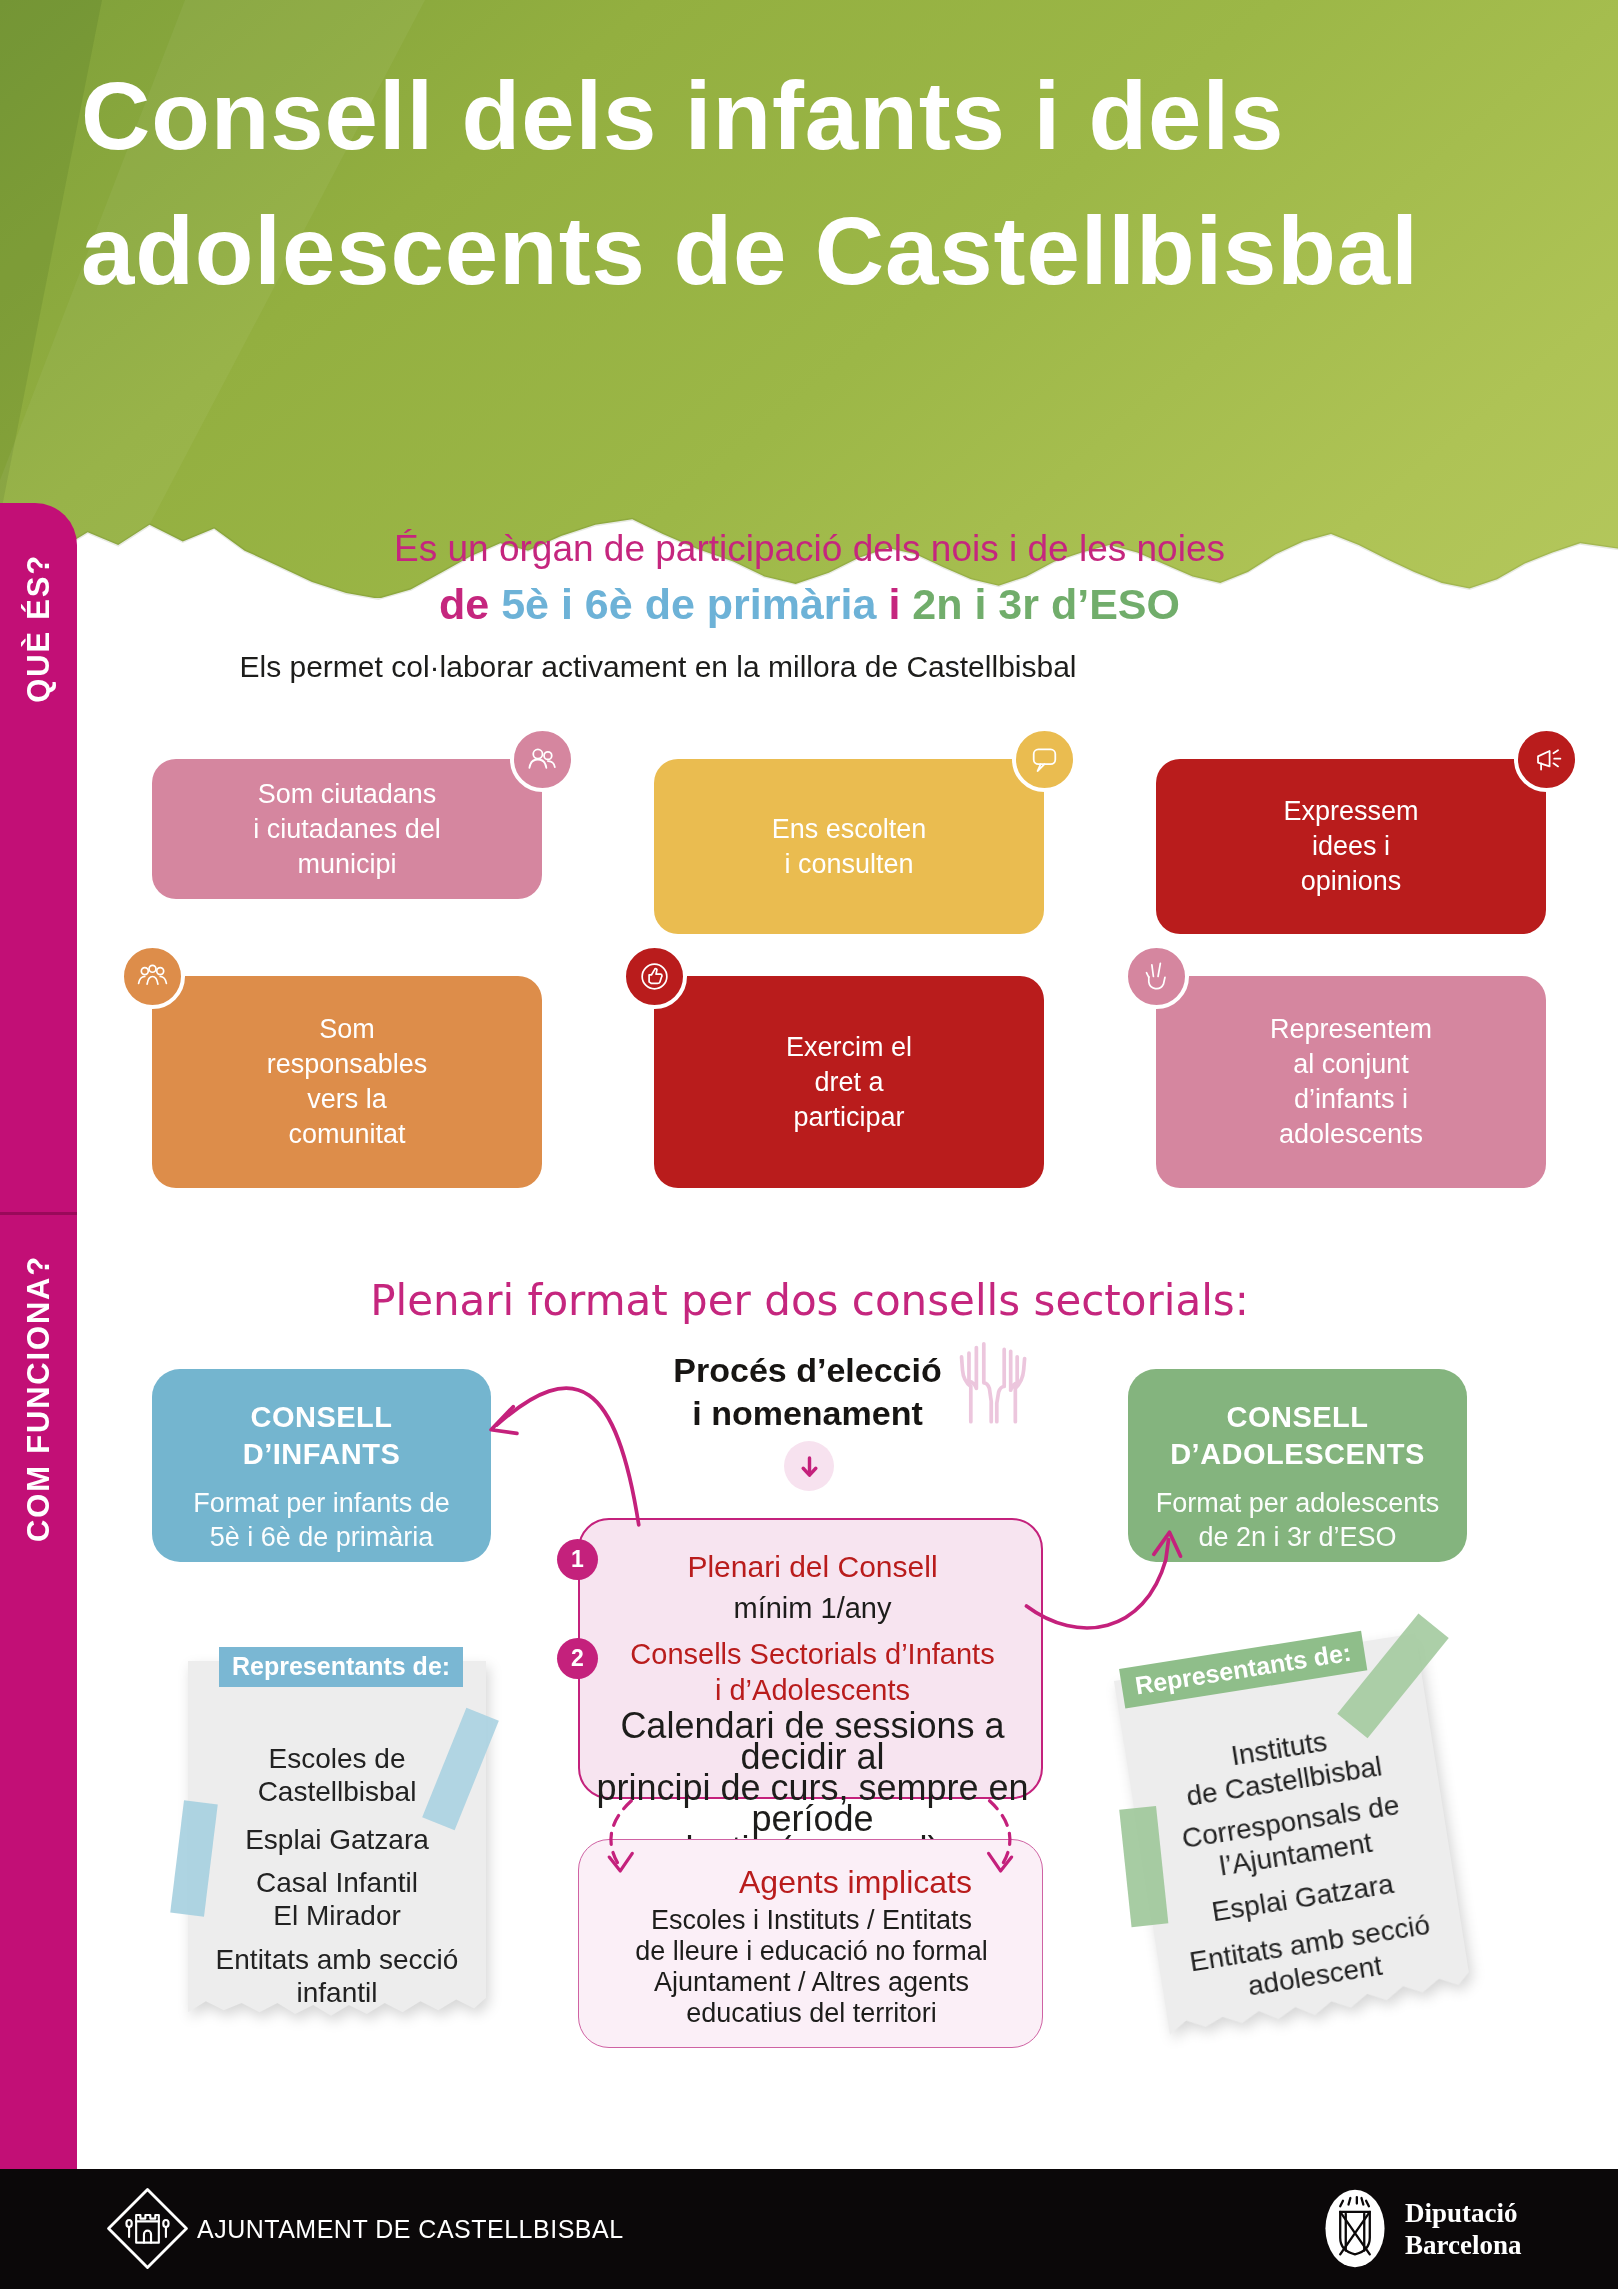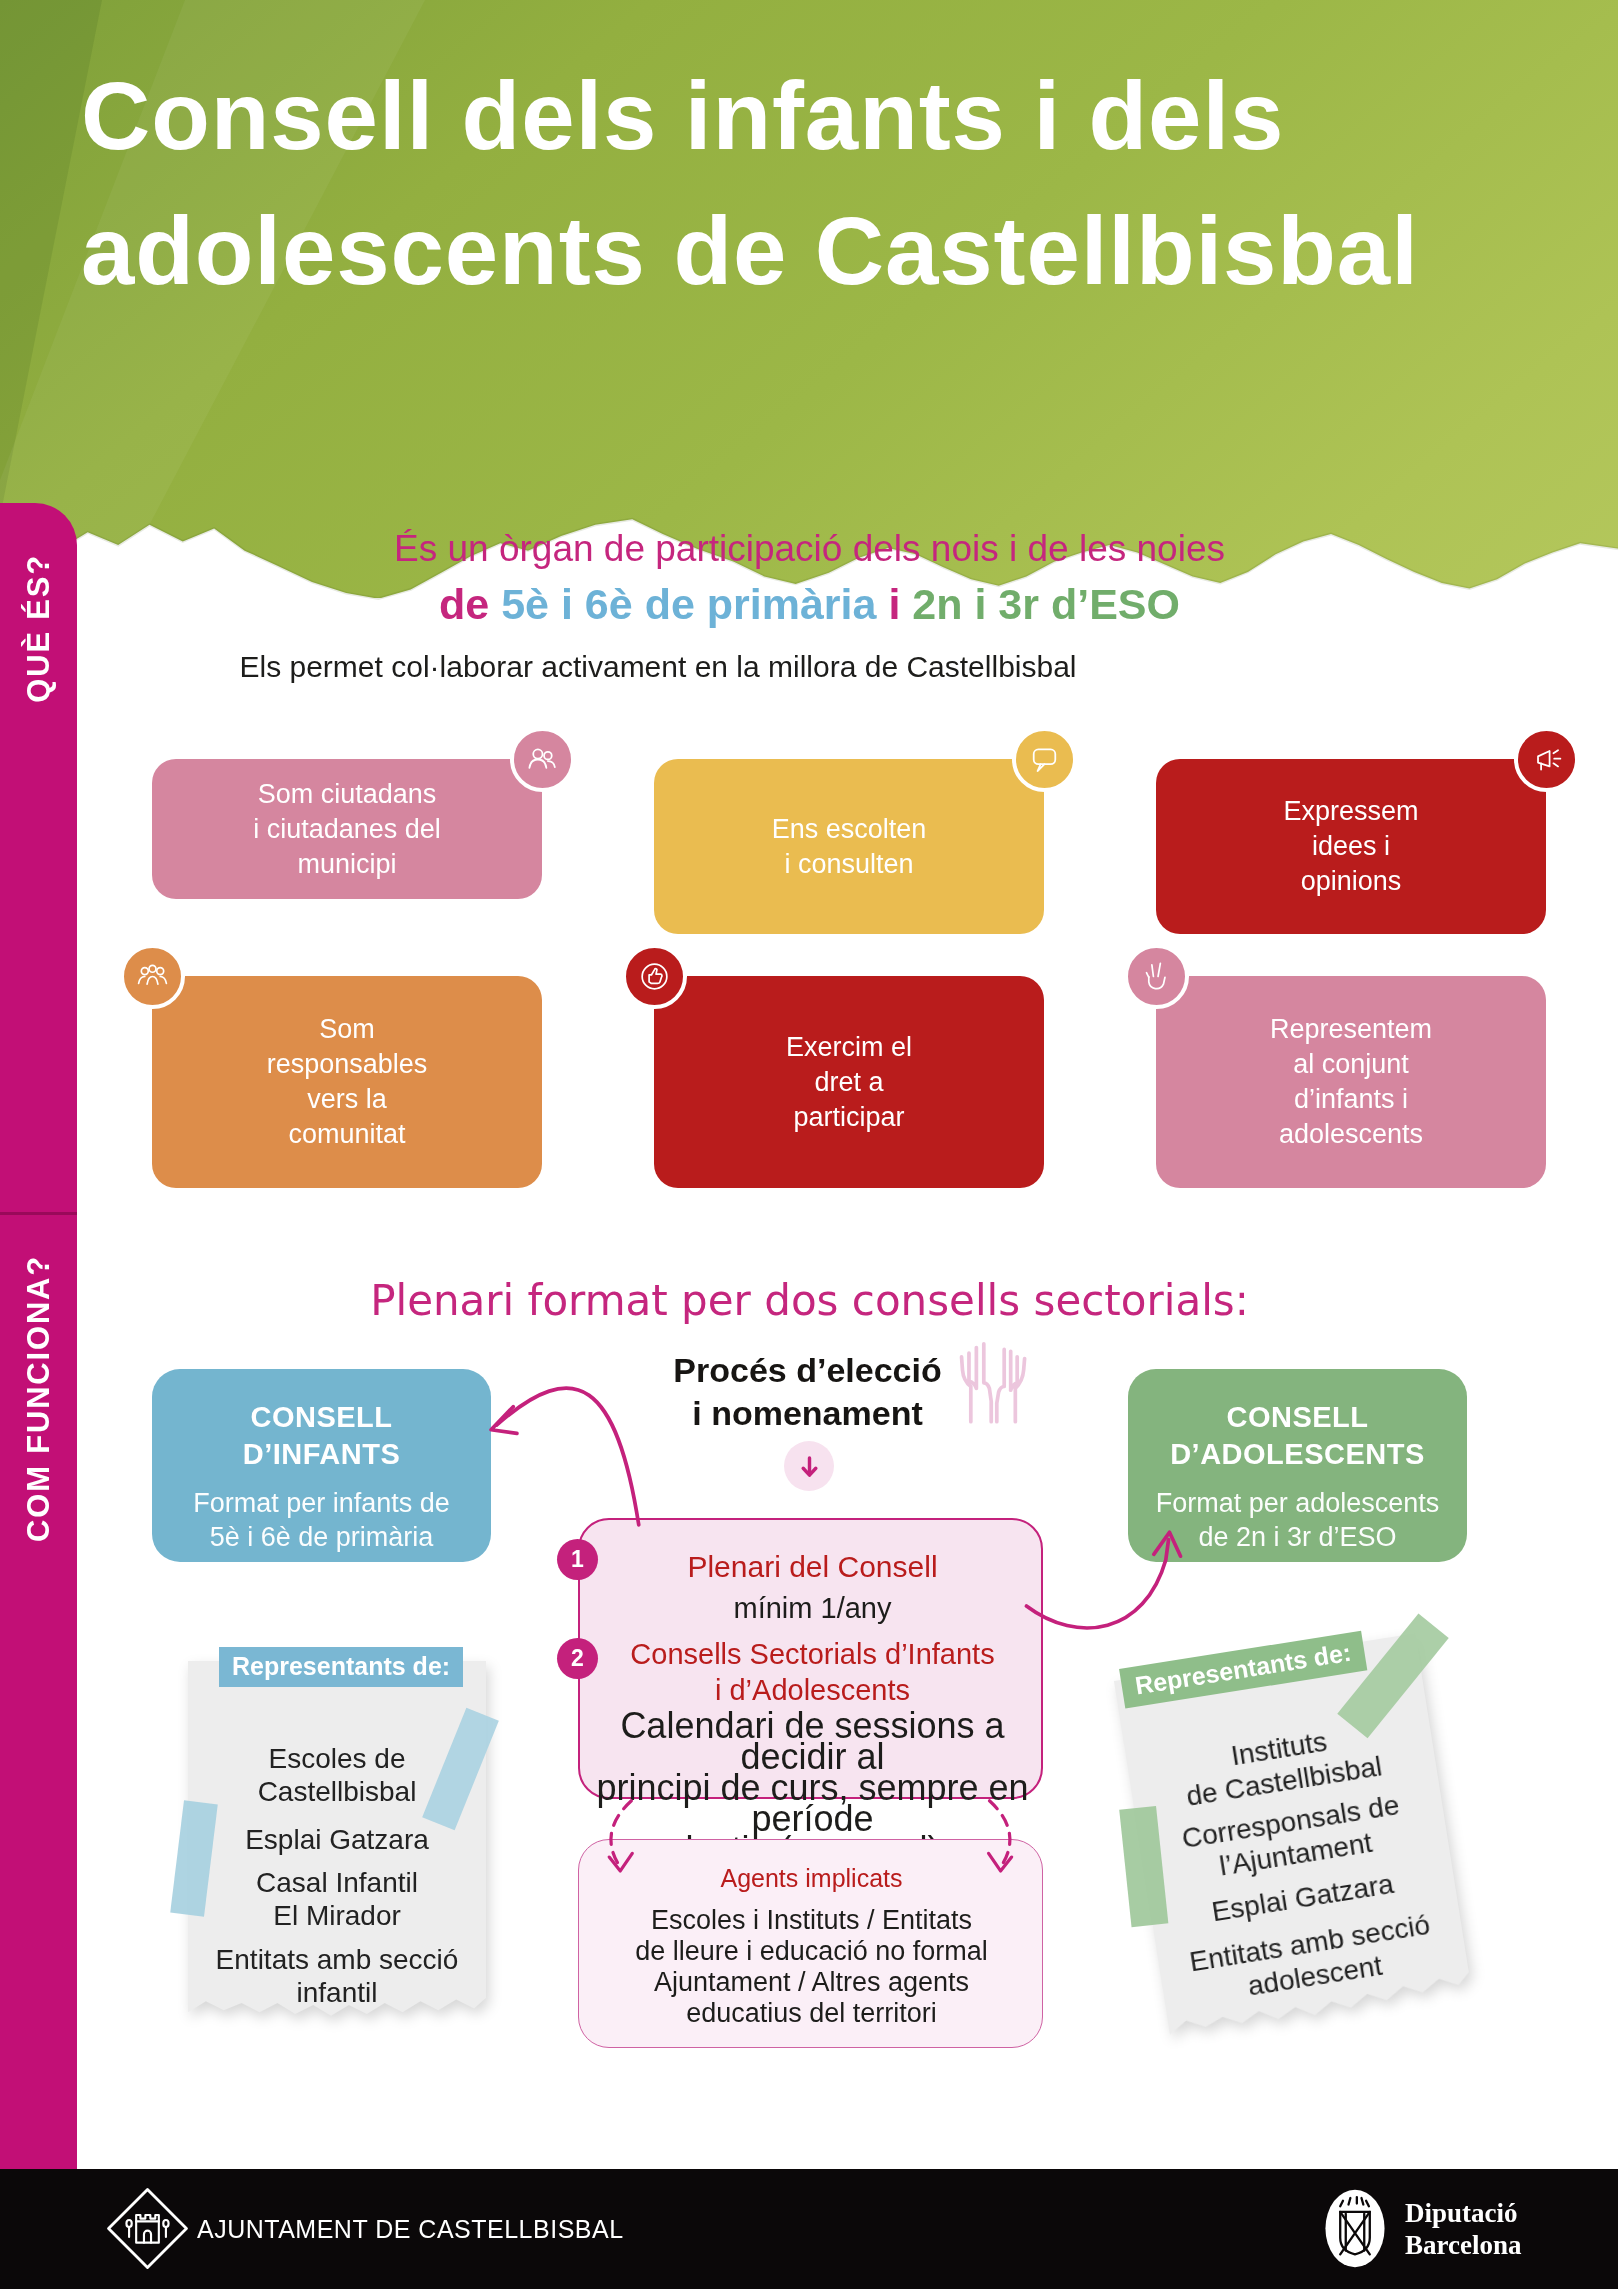--- a/index.html
+++ b/index.html
@@ -204,21 +204,21 @@
 <div class="abs boxA">
   <div class="abs mag ctr" style="left:0;top:29.5px;width:465px;font-size:30px;">Plenari del Consell</div>
   <div class="abs blk ctr" style="left:0;top:72px;width:465px;font-size:29px;">mínim 1/any</div>
   <div class="abs mag ctr" style="left:0;top:116px;width:465px;font-size:29px;line-height:36px;">Consells Sectorials d’Infants<br>i d’Adolescents</div>
   <div class="abs blk ctr" style="left:0;top:190px;width:465px;font-size:36px;line-height:31px;">Calendari de sessions a decidir al<br>principi de curs, sempre en període<br>lectiu (mensual)</div>
 </div>
 <div class="numc" style="left:557px;top:1539px;">1</div>
 <div class="numc" style="left:557px;top:1638px;">2</div>
 
 <div class="abs boxB">
-  <div class="abs mag ctr" style="left:0;top:24px;width:465px;font-size:25px;">Agents implicats</div>
+  <div class="abs mag ctr" style="left:0;top:24px;width:465px;font-size:32px;padding-left:44px;">Agents implicats</div>
   <div class="abs blk ctr" style="left:0;top:65px;width:465px;font-size:27px;line-height:31px;">Escoles i Instituts / Entitats<br>de lleure i educació no formal<br>Ajuntament / Altres agents<br>educatius del territori</div>
 </div>
 
 <svg class="abs" style="left:0;top:0;pointer-events:none;" width="1619" height="2290" viewBox="0 0 1754 2481" fill="none" stroke="#c4217c" stroke-linecap="round" stroke-linejoin="round">
 
   <g stroke-width="4">
     <path d="M692,1652 C668,1498 624,1468 538,1544"></path>
     <path d="M556,1524 L532,1549 L560,1553"></path>
   </g>
 

